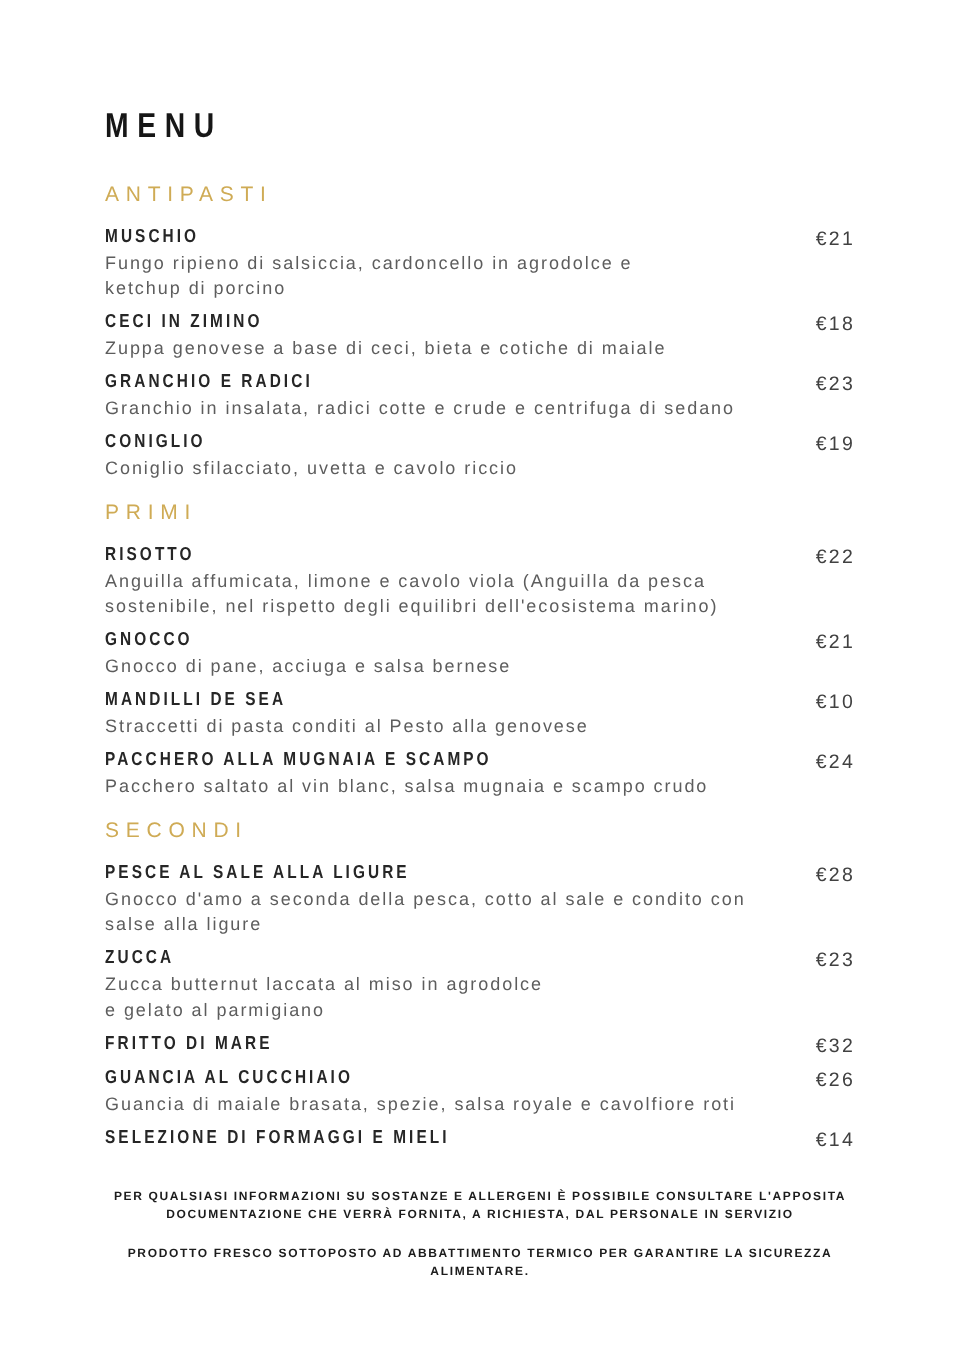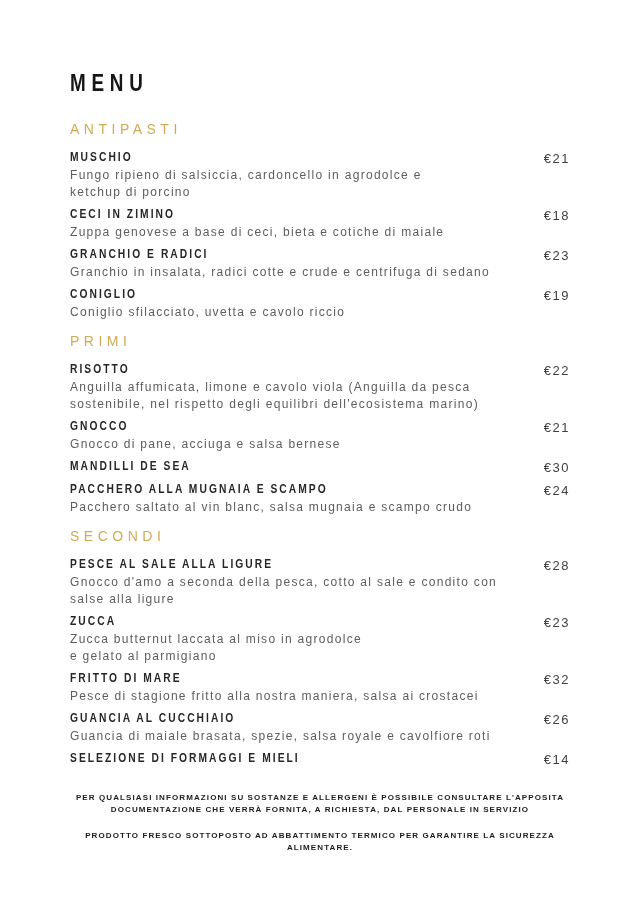--- a/index.html
+++ b/index.html
@@ -166,22 +166,25 @@
       <div class="item-desc">
                 <div class="desc-line">Gnocco di pane, acciuga e salsa bernese</div>
               </div>
     </div>
     <div class="item-price">€21</div>
   </div>
 
   <div class="menu-item">
     <div class="item-main">
       <div class="item-name">MANDILLI DE SEA</div>
-    </div>
-    <div class="item-price">€30</div>
+      <div class="item-desc">
+                <div class="desc-line">Straccetti di pasta conditi al Pesto alla genovese</div>
+              </div>
+    </div>
+    <div class="item-price">€10</div>
   </div>
 
   <div class="menu-item">
     <div class="item-main">
       <div class="item-name">PACCHERO ALLA MUGNAIA E SCAMPO</div>
       <div class="item-desc">
                 <div class="desc-line">Pacchero saltato al vin blanc, salsa mugnaia e scampo crudo</div>
               </div>
     </div>
     <div class="item-price">€24</div>
@@ -210,23 +213,20 @@
                 <div class="desc-line">Zucca butternut laccata al miso in agrodolce</div>
                 <div class="desc-line">e gelato al parmigiano</div>
               </div>
     </div>
     <div class="item-price">€23</div>
   </div>
 
   <div class="menu-item">
     <div class="item-main">
       <div class="item-name">FRITTO DI MARE</div>
-      <div class="item-desc">
-                <div class="desc-line">Pesce di stagione fritto alla nostra maniera, salsa ai crostacei</div>
-              </div>
     </div>
     <div class="item-price">€32</div>
   </div>
 
   <div class="menu-item">
     <div class="item-main">
       <div class="item-name">GUANCIA AL CUCCHIAIO</div>
       <div class="item-desc">
                 <div class="desc-line">Guancia di maiale brasata, spezie, salsa royale e cavolfiore roti</div>
               </div>

